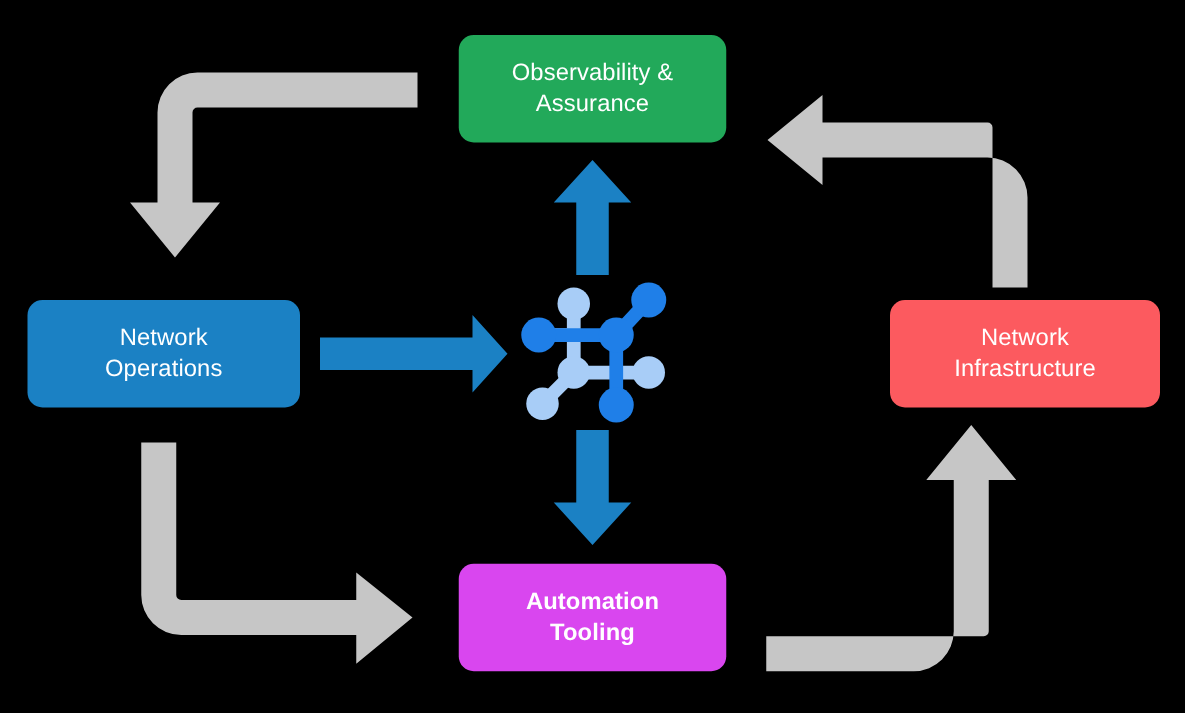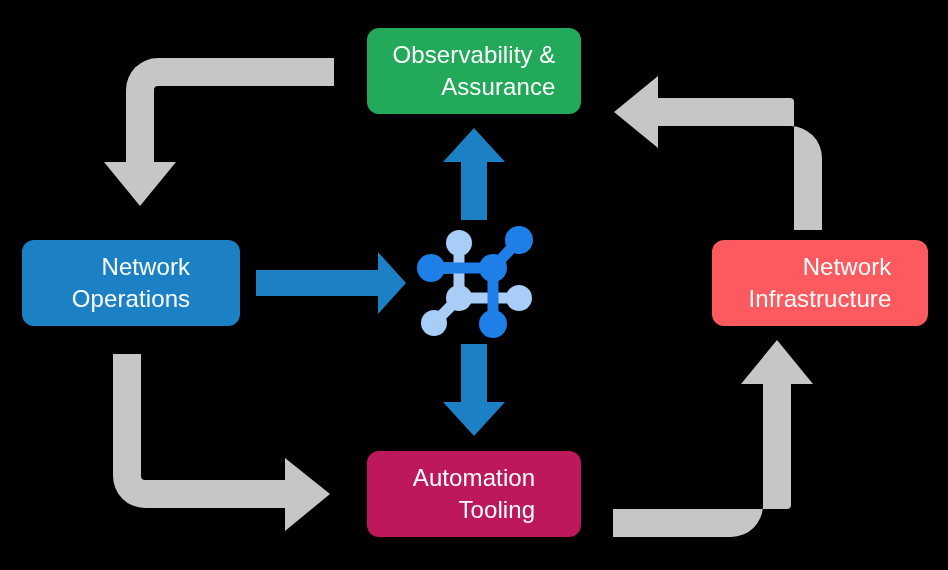--- a/index.html
+++ b/index.html
@@ -26,23 +26,23 @@
     width: 948px;
     height: 570px;
     display: block;
   }
   .node-box {
     position: absolute;
     border-radius: 12px;
     display: flex;
     align-items: center;
     justify-content: center;
-    text-align: right;
+    text-align: center;
     color: #ffffff;
-    font-size: 24px;
+    font-size: 19px;
     line-height: 1.32;
     font-family: "Liberation Sans", sans-serif;
     letter-spacing: 0.1px;
     box-sizing: border-box;
     padding: 4px 10px;
     white-space: pre-line;
   }
   #box-observability { left: 367px; top: 28px;  width: 214px; height: 86px; }
   #box-operations    { left: 22px;  top: 240px; width: 218px; height: 86px; }
   #box-infrastructure{ left: 712px; top: 240px; width: 216px; height: 86px; }
@@ -183,18 +183,18 @@
   <div class="node-box" id="box-operations" style="background:#1b81c4;">
     <span>Network
 Operations</span>
   </div>
 
   <div class="node-box" id="box-infrastructure" style="background:#fc5a5f;">
     <span>Network
 Infrastructure</span>
   </div>
 
-  <div class="node-box" id="box-automation" style="background:#be185d;">
+  <div class="node-box" id="box-automation" style="background:#d946ef;font-weight:bold;">
     <span>Automation
 Tooling</span>
   </div>
 
 </div>
 
 </body></html>

